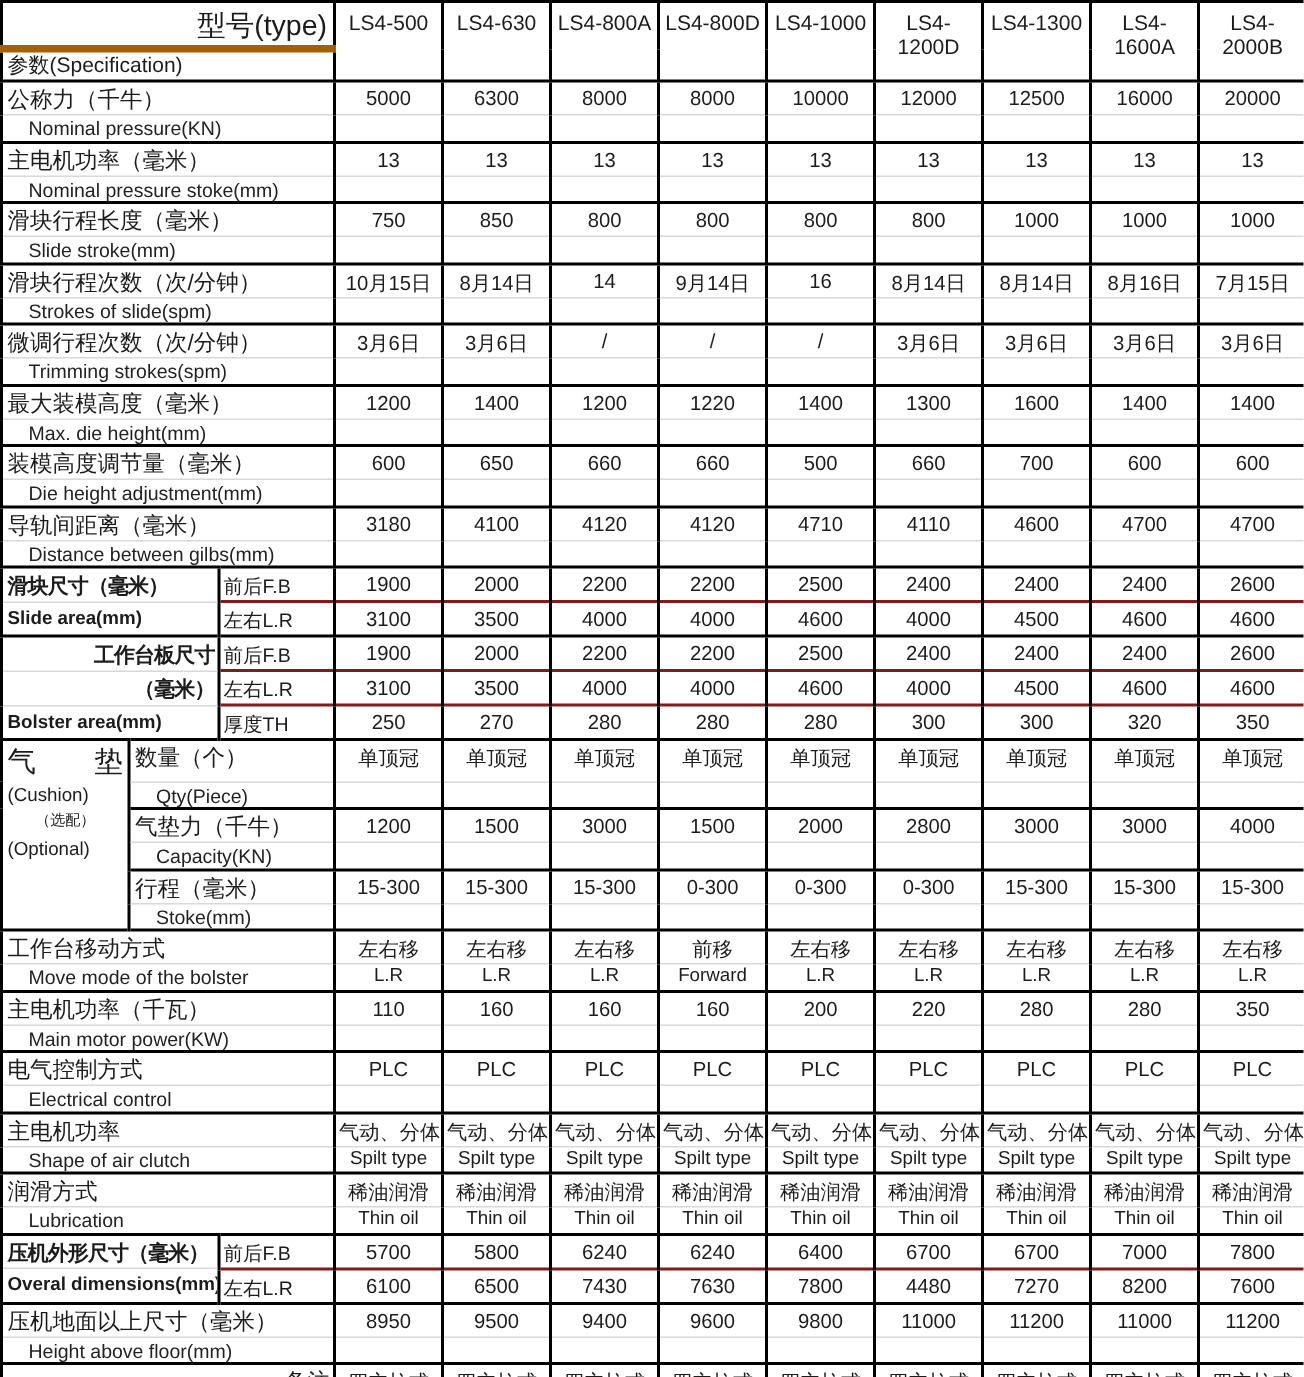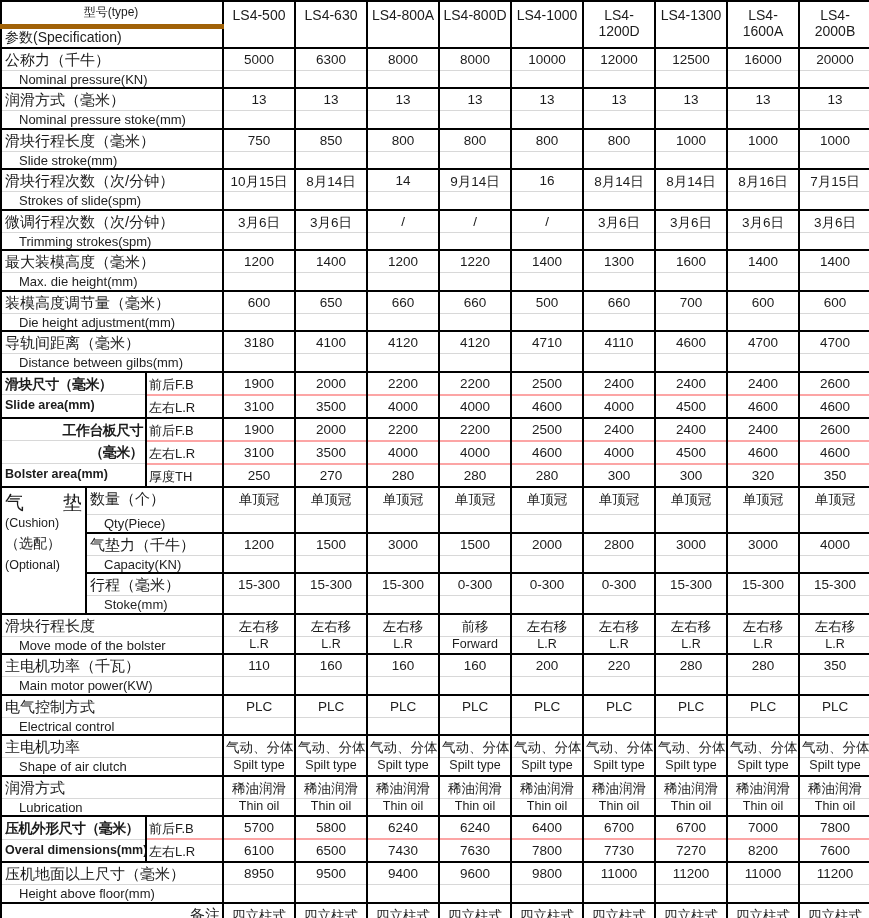--- a/index.html
+++ b/index.html
@@ -17,46 +17,46 @@
     border-left:2px solid #000;
     padding:0 2px;
     vertical-align:top;
     overflow:hidden;
   }
   
   tr.h-top td{border-top:none;}
   tr.h-bot td{border-top:5px solid #a16207;}
   tr.rt td{border-top:2px solid #000;}
   tr.rb td{border-top:1px solid #d8d8d8;}
-  tr.rs td{border-top:2px solid #fca5a5;}
+  tr.rs td{border-top:2px solid #7f1d1d;}
   tr.rs td.gdiv{border-top:1px solid #d8d8d8;}
   
   tr.h-top{height:25px;}
   tr.h-bot{height:21px;}
   tr.rt{height:22px;}
   tr.rb{height:18px;}
   tr.rs{height:21px;}
   tr.tall{height:28px;}
   
-  .corner-top{text-align:center;font-size:12px;padding-right:4px;padding-top:2px;}
+  .corner-top{text-align:right;font-size:19px;padding-right:4px;padding-top:2px;}
   .corner-bot{text-align:left;font-size:14px;padding-left:3px;}
   .model{text-align:center;font-size:14px;padding-top:5px;vertical-align:top;}
   .cn{font-size:15px;padding-left:3px;white-space:nowrap;padding-top:2px;}
   .en{font-size:13px;padding-left:17px;white-space:nowrap;padding-top:1px;color:#222;}
   .ctr{text-align:right;padding-left:0;}
   .val{text-align:center;font-size:13.5px;padding-top:3px;white-space:nowrap;}
   .v2{font-size:12.5px;padding-top:0;}
   .sub{font-size:13px;padding-left:2px;white-space:nowrap;padding-top:3px;}
   .glbl{font-size:14px;letter-spacing:-0.6px;padding-left:3px;white-space:nowrap;padding-top:3px;font-weight:bold;}
   .glbl.enl{font-size:12.5px;letter-spacing:0;}
   .cushion{vertical-align:top;padding:2px 3px;}
   .cushion div{line-height:1.35;}
   .cl0{font-size:19px;text-align:justify;text-align-last:justify;}
   .cl1{font-size:12.5px;}
-  .cl2{font-size:14px;margin-top:2px;}
+  .cl2{font-size:10px;text-align:center;margin-top:2px;}
   .cl3{font-size:12.5px;margin-top:4px;}
   .vempty{}
 </style>
 </head>
 <body>
 
 <div class="wrap">
   <table id="grid">
     <colgroup>
       <col style="width:85px">
@@ -106,21 +106,21 @@
           <td class="vempty"></td>
           <td class="vempty"></td>
           <td class="vempty"></td>
           <td class="vempty"></td>
           <td class="vempty"></td>
           <td class="vempty"></td>
           <td class="vempty"></td>
           <td class="vempty"></td>
         </tr>
         <tr class="rt">
-          <td class="cn" colspan="3">润滑方式（毫米）</td>
+          <td class="cn" colspan="3">主电机功率（毫米）</td>
           <td class="val">13</td>
           <td class="val">13</td>
           <td class="val">13</td>
           <td class="val">13</td>
           <td class="val">13</td>
           <td class="val">13</td>
           <td class="val">13</td>
           <td class="val">13</td>
           <td class="val">13</td>
         </tr>
@@ -417,21 +417,21 @@
           <td class="vempty"></td>
           <td class="vempty"></td>
           <td class="vempty"></td>
           <td class="vempty"></td>
           <td class="vempty"></td>
           <td class="vempty"></td>
           <td class="vempty"></td>
           <td class="vempty"></td>
         </tr>
         <tr class="rt">
-          <td class="cn" colspan="3">滑块行程长度</td>
+          <td class="cn" colspan="3">工作台移动方式</td>
           <td class="val">左右移</td>
           <td class="val">左右移</td>
           <td class="val">左右移</td>
           <td class="val">前移</td>
           <td class="val">左右移</td>
           <td class="val">左右移</td>
           <td class="val">左右移</td>
           <td class="val">左右移</td>
           <td class="val">左右移</td>
         </tr>
@@ -557,21 +557,21 @@
           <td class="val">7800</td>
         </tr>
         <tr class="rs">
           <td class="glbl enl gdiv" colspan="2">Overal dimensions(mm)</td>
           <td class="sub">左右L.R</td>
           <td class="val">6100</td>
           <td class="val">6500</td>
           <td class="val">7430</td>
           <td class="val">7630</td>
           <td class="val">7800</td>
-          <td class="val">7730</td>
+          <td class="val">4480</td>
           <td class="val">7270</td>
           <td class="val">8200</td>
           <td class="val">7600</td>
         </tr>
         <tr class="rt">
           <td class="cn" colspan="3">压机地面以上尺寸（毫米）</td>
           <td class="val">8950</td>
           <td class="val">9500</td>
           <td class="val">9400</td>
           <td class="val">9600</td>

